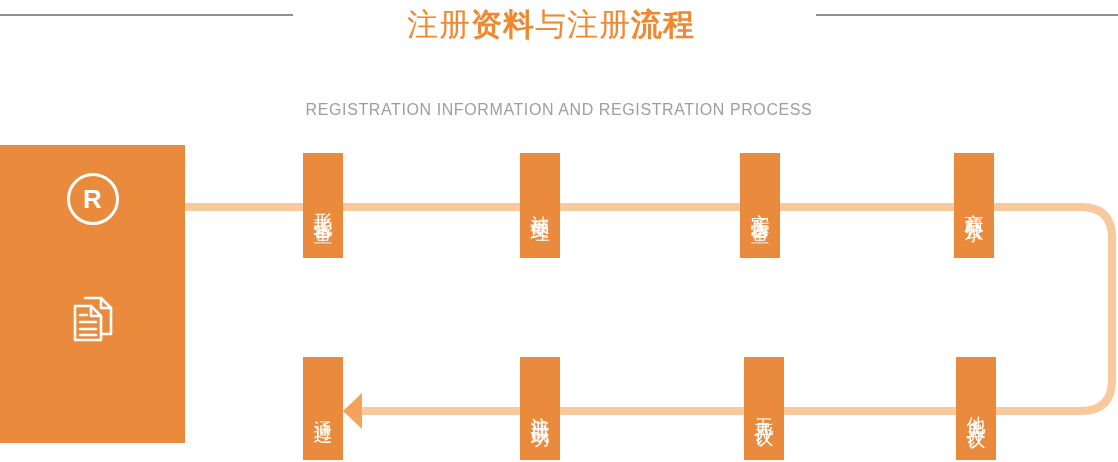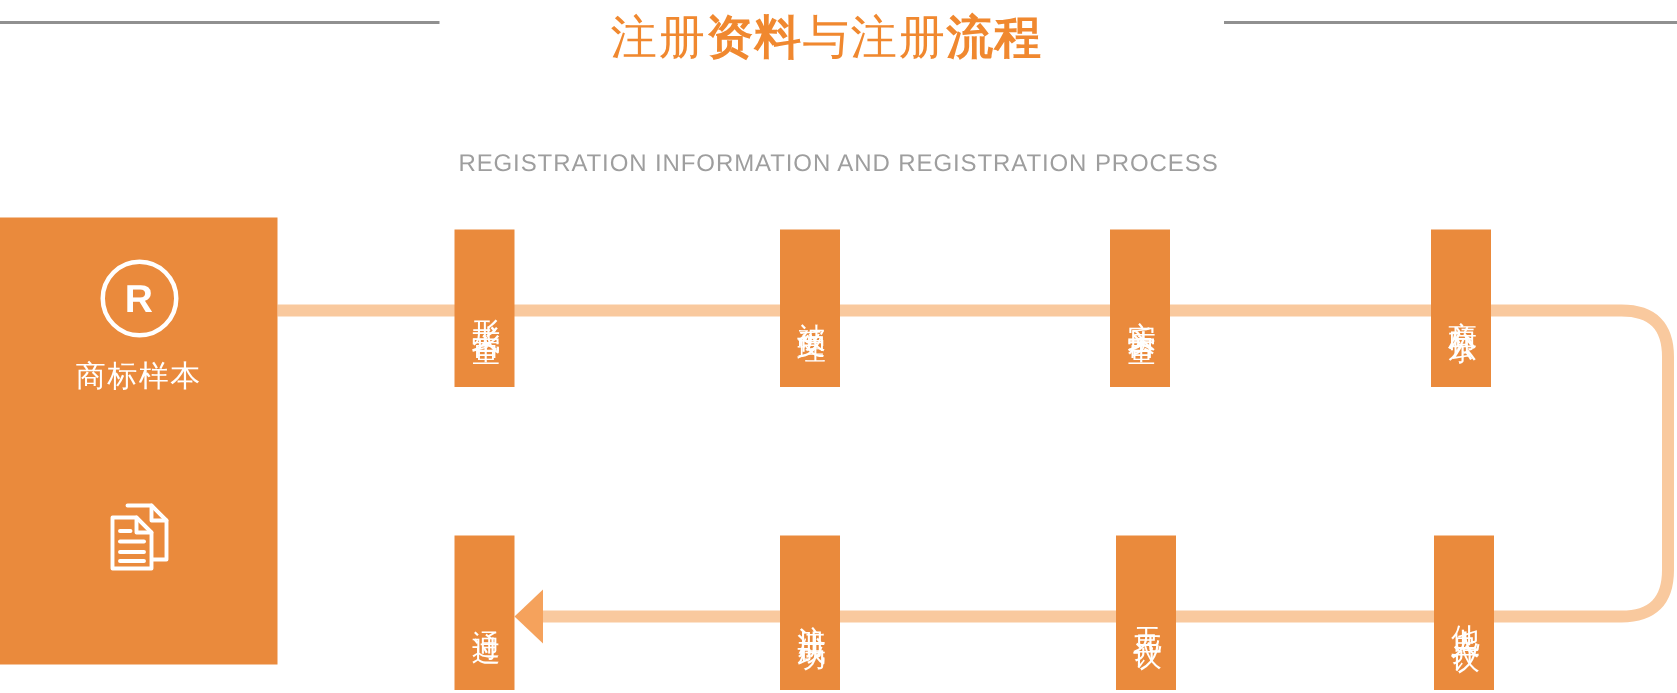--- a/index.html
+++ b/index.html
@@ -92,21 +92,20 @@
 
   <svg class="connector" width="1118" height="462" viewBox="0 0 1118 462" aria-hidden="true">
     <path d="M185 207 H1081 Q1112 207 1112 238 V380 Q1112 411 1081 411 H361" fill="none" stroke-width="8" stroke-linejoin="round" stroke="#F9C99E"></path>
     <polygon points="343,411 362,393 362,429" fill="#F5A25C"></polygon>
   </svg>
 
   <aside class="materials">
     <div class="r-badge">
       <span>R</span>
     </div>
-    <div class="material-label">商标样本</div>
 
     <svg class="doc-icon" viewBox="0 0 56 56" aria-hidden="true">
 
       <g fill="none" stroke="#fff" stroke-width="2.6" stroke-linejoin="round" stroke-linecap="round">
         <path d="M20 7 h16 l10 10 v26 h-10"></path>
         <path d="M36 7 v10 h10"></path>
       </g>
 
       <g stroke="#fff" stroke-width="2.6" stroke-linejoin="round" stroke-linecap="round">
         <path d="M10 15 h16 l10 10 v24 h-26 z" fill="#EA8A3C"></path>

